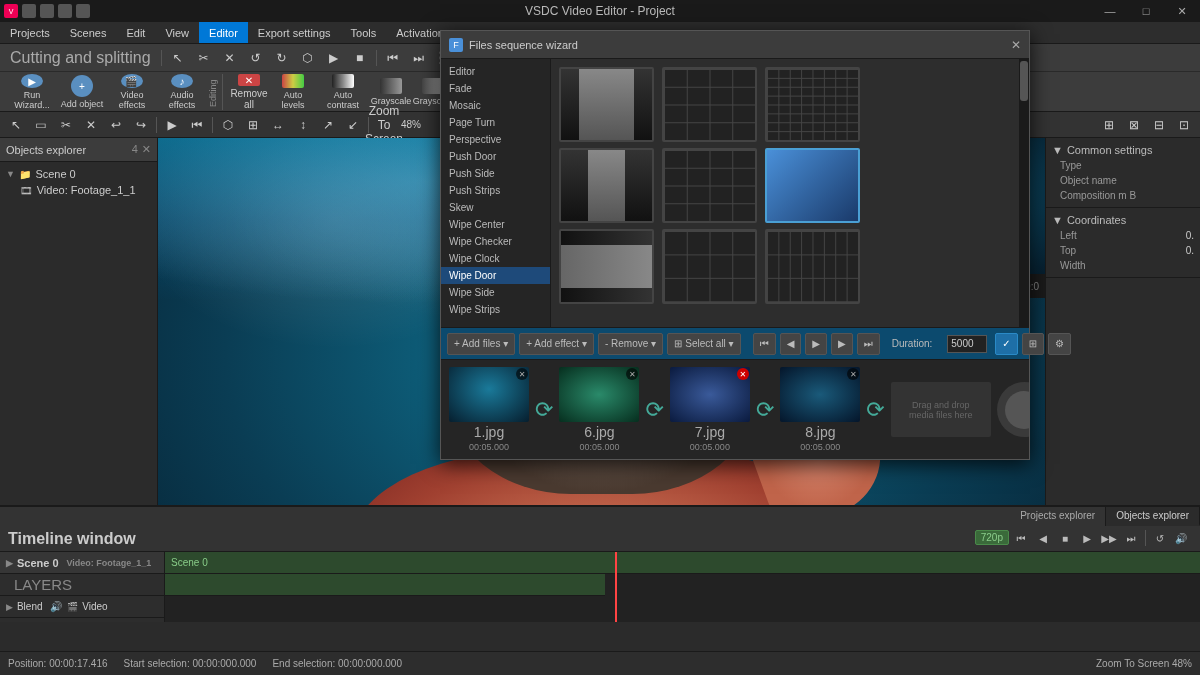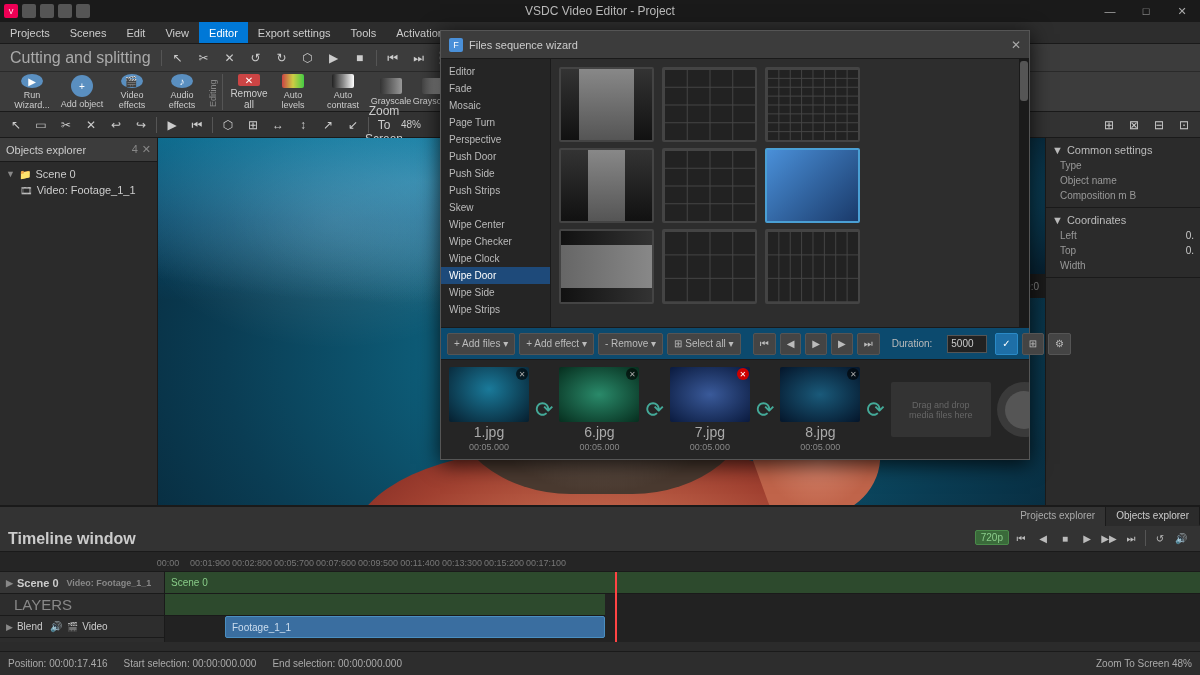--- a/index.html
+++ b/index.html
@@ -1274,32 +1274,20 @@
       <button class="tl-ctrl-btn">■</button>
       <button class="tl-ctrl-btn">▶</button>
       <button class="tl-ctrl-btn">▶▶</button>
       <button class="tl-ctrl-btn">⏭</button>
       <div class="pv-separator"></div>
       <button class="tl-ctrl-btn">↺</button>
       <button class="tl-ctrl-btn">🔊</button>
     </div>
   </div>
 
-  <div id="timeline-ruler">
-    <span class="ruler-label" style="left:168px;">00:00</span>
-    <span class="ruler-label" style="left:210px;">00:01:900</span>
-    <span class="ruler-label" style="left:252px;">00:02:800</span>
-    <span class="ruler-label" style="left:294px;">00:05:700</span>
-    <span class="ruler-label" style="left:336px;">00:07:600</span>
-    <span class="ruler-label" style="left:378px;">00:09:500</span>
-    <span class="ruler-label" style="left:420px;">00:11:400</span>
-    <span class="ruler-label" style="left:462px;">00:13:300</span>
-    <span class="ruler-label" style="left:504px;">00:15:200</span>
-    <span class="ruler-label" style="left:546px;">00:17:100</span>
-  </div>
 
   <div id="timeline-tracks">
     <div id="track-labels">
       <div class="track-label-row header">
         <span class="track-icon">▶</span>
         <span>Scene 0</span>
         <span style="margin-left:4px;font-size:9px;color:#888;">Video: Footage_1_1</span>
       </div>
       <div class="track-label-row">
         <span style="font-size:15px;color:#888;padding-left:8px;">LAYERS</span>
@@ -1311,23 +1299,20 @@
         <span class="track-icon">🎬</span>
         <span>Video</span>
       </div>
     </div>
 
     <div id="track-content">
       <div class="scene-bar">
         <span>Scene 0</span>
       </div>
       <div class="video-bar" style="width:440px;"></div>
-      <div class="footage-clip">
-        <span>Footage_1_1</span>
-      </div>
       <div class="playhead"></div>
     </div>
   </div>
 </div>
 
 <div id="status-bar" style="position:absolute;bottom:0;left:0;right:0;z-index:60;">
   <span class="status-item">Position: 00:00:17.416</span>
   <span class="status-item">Start selection: 00:00:000.000</span>
   <span class="status-item">End selection: 00:00:000.000</span>
   <div style="flex:1;"></div>

